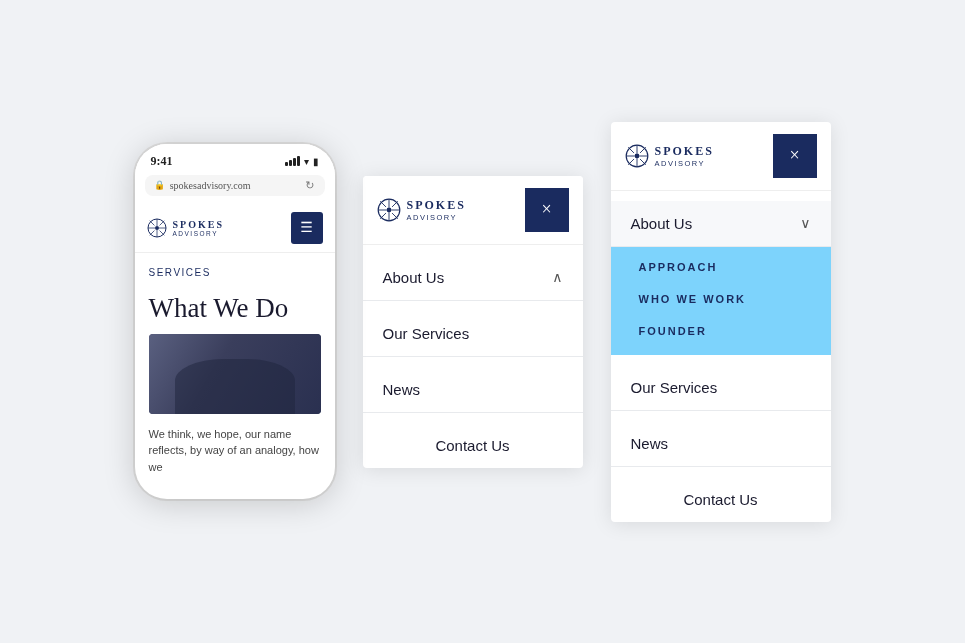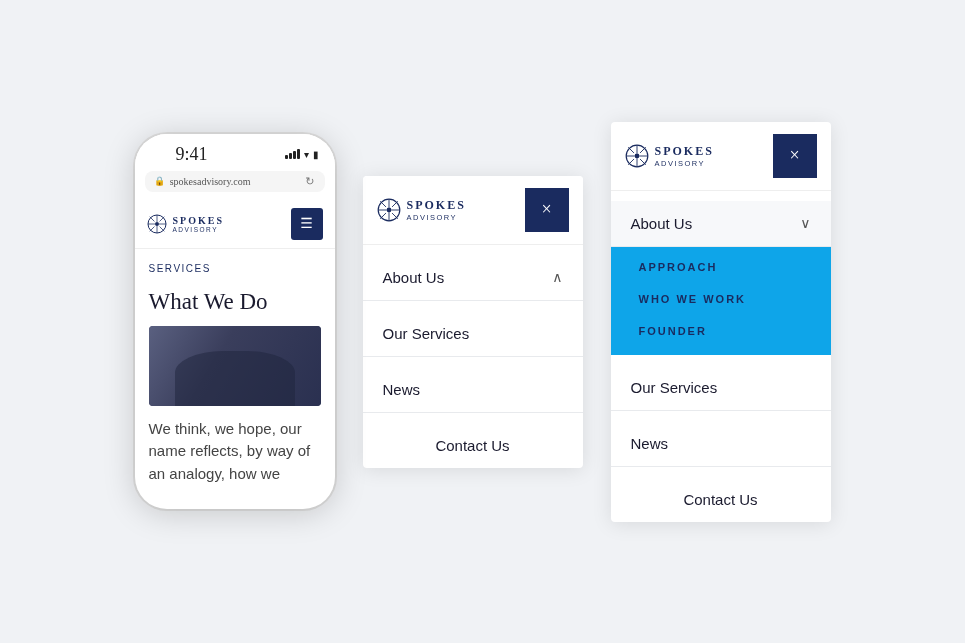--- a/index.html
+++ b/index.html
@@ -37,21 +37,21 @@
     }
     .phone-top-bar {
       background: #fff;
       display: flex;
       align-items: center;
       justify-content: space-between;
       padding: 10px 16px 6px 16px;
       font-size: 11px;
       color: #222;
     }
-    .phone-time { font-weight: 400; font-size: 18px; margin-left: 25px; }
+    .phone-time { font-weight: 700; font-size: 12px; }
     .phone-icons { display: flex; gap: 4px; align-items: center; font-size: 10px; }
     .phone-address-bar {
       background: #f5f5f5;
       margin: 0 10px 8px;
       border-radius: 8px;
       padding: 4px 10px;
       font-size: 10px;
       color: #555;
       display: flex;
       align-items: center;
@@ -77,21 +77,21 @@
     .phone-content { padding: 14px 14px 0; }
     .phone-services-label {
       font-size: 10px;
       letter-spacing: 1.5px;
       color: #1a2b5f;
       text-transform: uppercase;
       font-family: sans-serif;
       margin-bottom: 14px;
     }
     .phone-heading {
-      font-size: 23px;
+      font-size: 27px;
       color: #1a1a2e;
       font-weight: 400;
       margin-bottom: 10px;
       line-height: 1.2;
     }
     .phone-image {
       width: 100%;
       height: 80px;
       background: linear-gradient(135deg, #4a4a6a 0%, #2a3a5a 50%, #3a4a6a 100%);
       border-radius: 4px;
@@ -109,21 +109,21 @@
     .phone-image-inner::before {
       content: '';
       position: absolute;
       bottom: 0; left: 50%;
       transform: translateX(-50%);
       width: 120px; height: 55px;
       background: rgba(30,35,60,0.5);
       border-radius: 40% 40% 0 0;
     }
     .phone-text {
-      font-size: 15px;
+      font-size: 11px;
       color: #444;
       line-height: 1.5;
       font-family: sans-serif;
     }
 
     
     .wheel-icon {
       width: 24px; height: 24px;
     }
     .wheel-icon-sm {
@@ -174,21 +174,21 @@
     .panel-nav-item .chevron { font-size: 14px; color: #555; }
 
     
     .panel2-header { background: #fff; }
     .panel2-nav-item-active {
       background: #f7f8fa;
     }
 
     
     .panel-sub-nav {
-      background: #0ea5e9;
+      background: #7dd3fc;
       padding: 4px 0 8px;
     }
     .panel-sub-item {
       padding: 10px 28px;
       font-size: 11px;
       font-weight: 700;
       letter-spacing: 2px;
       color: #1a2b5f;
       text-transform: uppercase;
       font-family: sans-serif;

